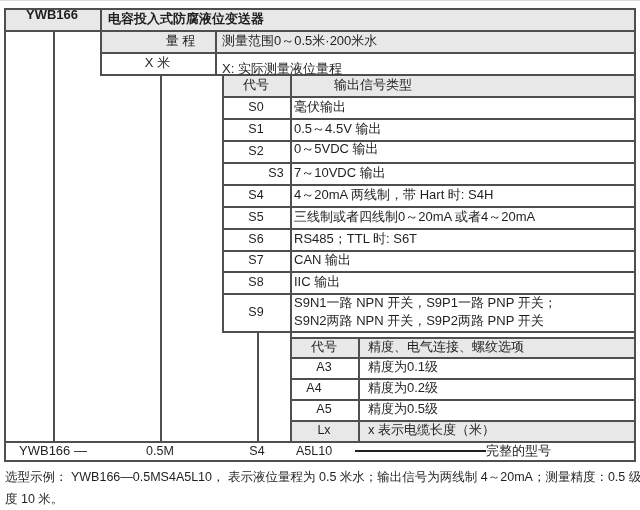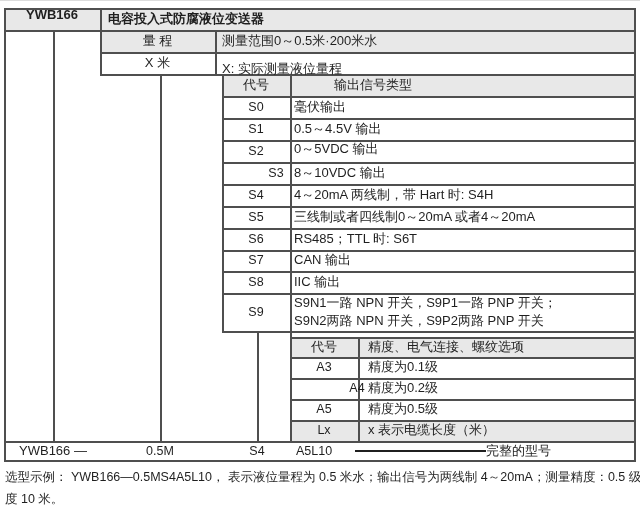--- a/index.html
+++ b/index.html
@@ -62,57 +62,57 @@
 <div class="vl" style="left:53px;top:30px;height:411px;"></div>
 <div class="vl" style="left:160px;top:74px;height:367px;"></div>
 <div class="vl" style="left:222px;top:74px;height:257px;"></div>
 <div class="vl" style="left:290px;top:74px;height:367px;"></div>
 <div class="vl" style="left:257px;top:331px;height:110px;"></div>
 <div class="vl" style="left:358px;top:337px;height:104px;"></div>
 
 <div class="lbl ctr" style="left:4px;top:8px;width:96px;height:14px;font-weight:bold;">YWB166</div>
 <div class="lbl" style="left:108px;top:8px;width:524px;height:22px;font-weight:bold;">电容投入式防腐液位变送器</div>
 
-<div class="lbl ctr" style="left:100px;top:30px;width:115px;height:22px;">量 程</div>
+<div class="lbl ctr" style="left:100px;top:30px;width:115px;height:22px;padding-left:23px;">量 程</div>
 <div class="lbl" style="left:222px;top:30px;width:410px;height:22px;">测量范围0～0.5米·200米水</div>
 
 <div class="lbl ctr" style="left:100px;top:52px;width:115px;height:22px;">X 米</div>
 <div class="lbl" style="left:222px;top:52px;width:410px;height:34px;">X: 实际测量液位量程</div>
 
 <div class="lbl ctr" style="left:222px;top:74px;width:68px;height:22px;">代号</div>
 <div class="lbl" style="left:294px;top:74px;width:338px;height:22px;margin-left:40px;">输出信号类型</div>
 
 <div class="lbl ctr code" style="left:222px;top:96px;width:68px;height:22px;">S0</div>
 <div class="lbl" style="left:294px;top:96px;width:338px;height:22px;">毫伏输出</div>
 <div class="lbl ctr code" style="left:222px;top:118px;width:68px;height:22px;">S1</div>
 <div class="lbl" style="left:294px;top:118px;width:338px;height:22px;">0.5～4.5V 输出</div>
 <div class="lbl ctr code" style="left:222px;top:140px;width:68px;height:22px;">S2</div>
 <div class="lbl" style="left:294px;top:140px;width:338px;height:18px;">0～5VDC 输出</div>
 <div class="lbl ctr code" style="left:218px;top:162px;width:56px;height:22px;padding-left:30px;">S3</div>
-<div class="lbl" style="left:294px;top:162px;width:338px;height:22px;">8～10VDC 输出</div>
+<div class="lbl" style="left:294px;top:162px;width:338px;height:22px;">7～10VDC 输出</div>
 <div class="lbl ctr code" style="left:222px;top:184px;width:68px;height:22px;">S4</div>
 <div class="lbl" style="left:294px;top:184px;width:338px;height:22px;">4～20mA 两线制，带 Hart 时: S4H</div>
 <div class="lbl ctr code" style="left:222px;top:206px;width:68px;height:22px;">S5</div>
 <div class="lbl" style="left:294px;top:206px;width:338px;height:22px;">三线制或者四线制0～20mA 或者4～20mA</div>
 <div class="lbl ctr code" style="left:222px;top:228px;width:68px;height:22px;">S6</div>
 <div class="lbl" style="left:294px;top:228px;width:338px;height:22px;">RS485；TTL 时: S6T</div>
 <div class="lbl ctr code" style="left:222px;top:250px;width:68px;height:21px;">S7</div>
 <div class="lbl" style="left:294px;top:250px;width:338px;height:21px;">CAN 输出</div>
 <div class="lbl ctr code" style="left:222px;top:271px;width:68px;height:22px;">S8</div>
 <div class="lbl" style="left:294px;top:271px;width:338px;height:22px;">IIC 输出</div>
 <div class="lbl ctr code" style="left:222px;top:293px;width:68px;height:38px;">S9</div>
 <div class="lbl pre" style="left:294px;top:293px;width:338px;height:38px;">S9N1一路 NPN 开关，S9P1一路 PNP 开关；
 S9N2两路 NPN 开关，S9P2两路 PNP 开关</div>
 
 <div class="lbl ctr" style="left:290px;top:337px;width:68px;height:20px;">代号</div>
 <div class="lbl" style="left:368px;top:337px;width:264px;height:20px;">精度、电气连接、螺纹选项</div>
 
 <div class="lbl ctr code" style="left:290px;top:357px;width:68px;height:21px;">A3</div>
 <div class="lbl" style="left:368px;top:357px;width:264px;height:21px;">精度为0.1级</div>
-<div class="lbl ctr code" style="left:290px;top:378px;width:48px;height:21px;margin-left:43px;">A4</div>
+<div class="lbl ctr code" style="left:290px;top:378px;width:48px;height:21px;">A4</div>
 <div class="lbl" style="left:368px;top:378px;width:264px;height:21px;">精度为0.2级</div>
 <div class="lbl ctr code" style="left:290px;top:399px;width:68px;height:21px;text-align:center;">A5</div>
 <div class="lbl" style="left:368px;top:399px;width:264px;height:21px;">精度为0.5级</div>
 <div class="lbl ctr code" style="left:290px;top:420px;width:68px;height:21px;text-align:center;">Lx</div>
 <div class="lbl" style="left:368px;top:420px;width:264px;height:21px;">x 表示电缆长度（米）</div>
 
 <div class="lbl ctr" style="left:13px;top:441px;width:80px;height:20px;">YWB166 —</div>
 <div class="lbl ctr code" style="left:130px;top:441px;width:60px;height:20px;">0.5M</div>
 <div class="lbl ctr code" style="left:232px;top:441px;width:50px;height:20px;">S4</div>
 <div class="lbl code" style="left:296px;top:441px;width:60px;height:20px;">A5L10</div>

